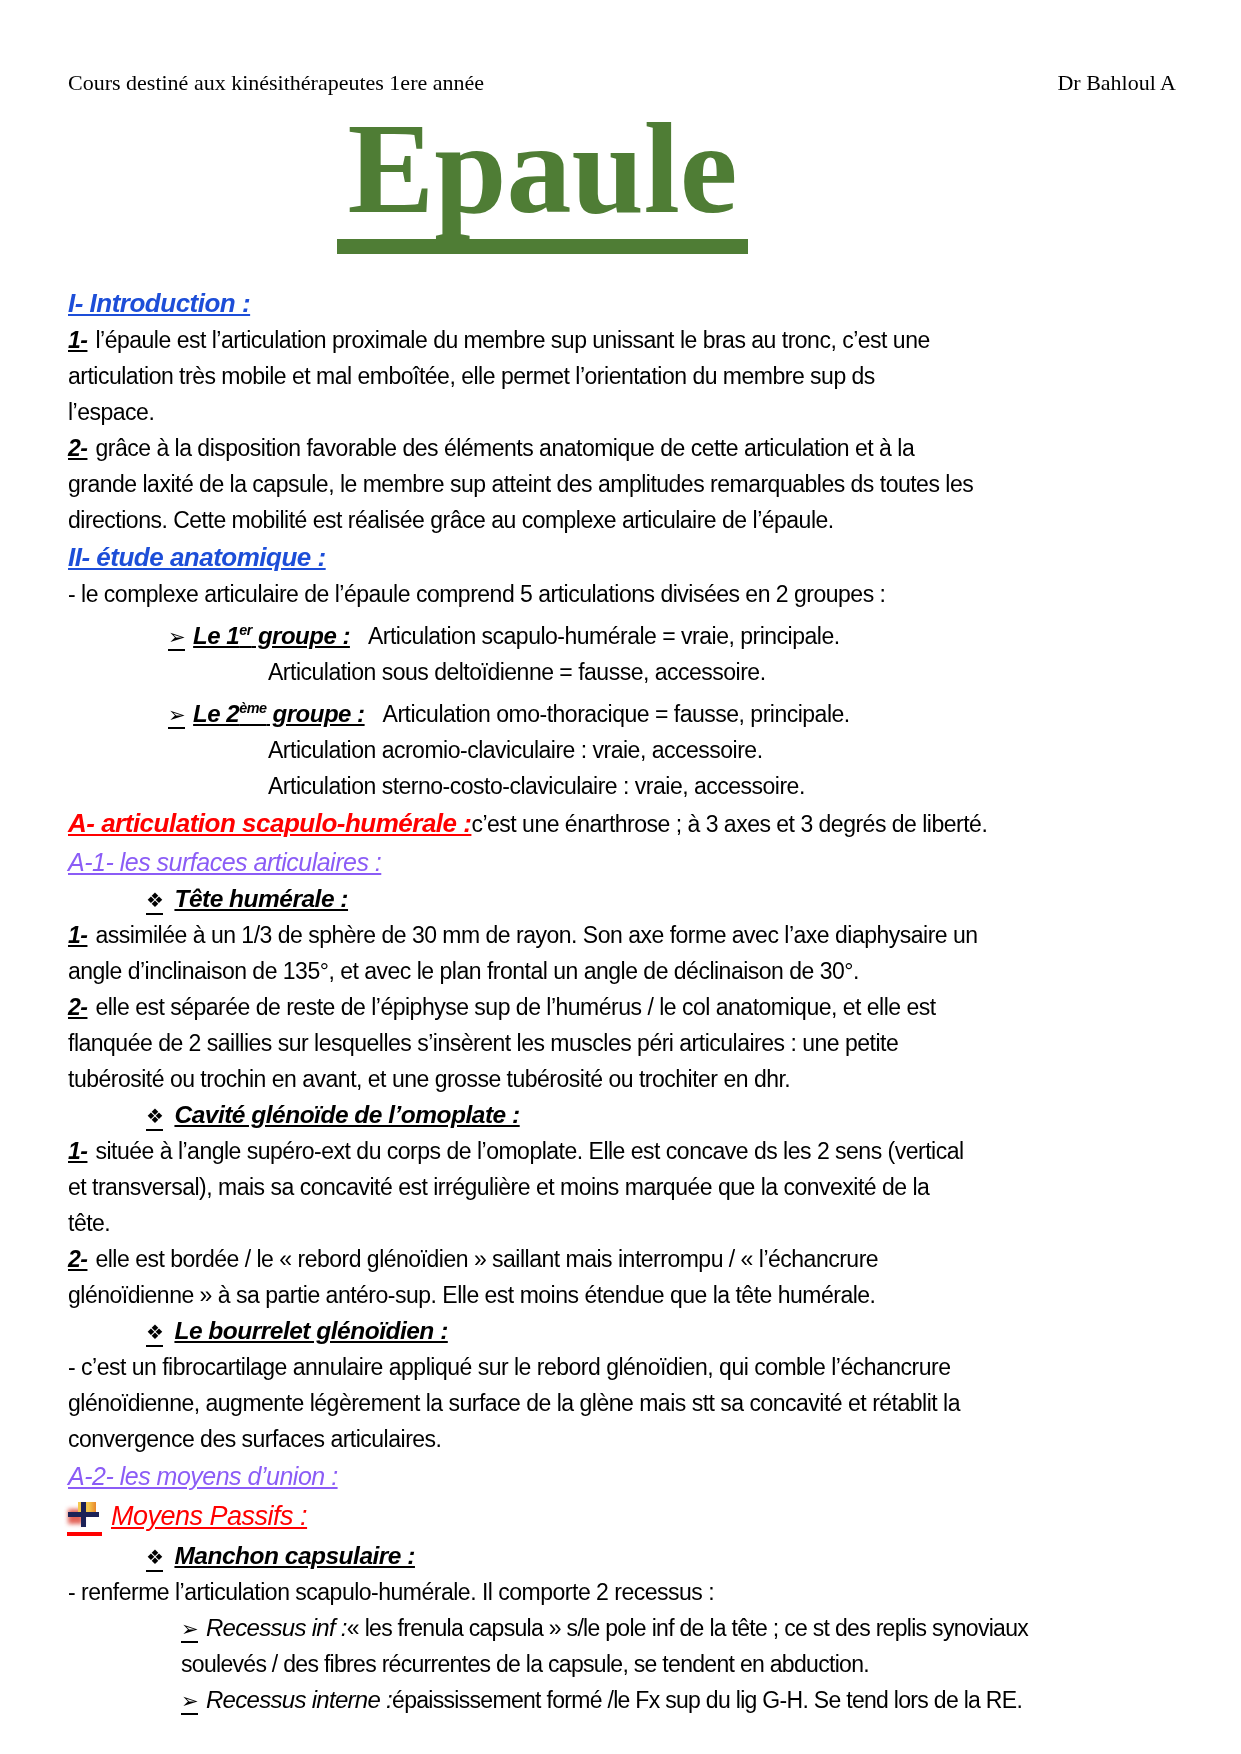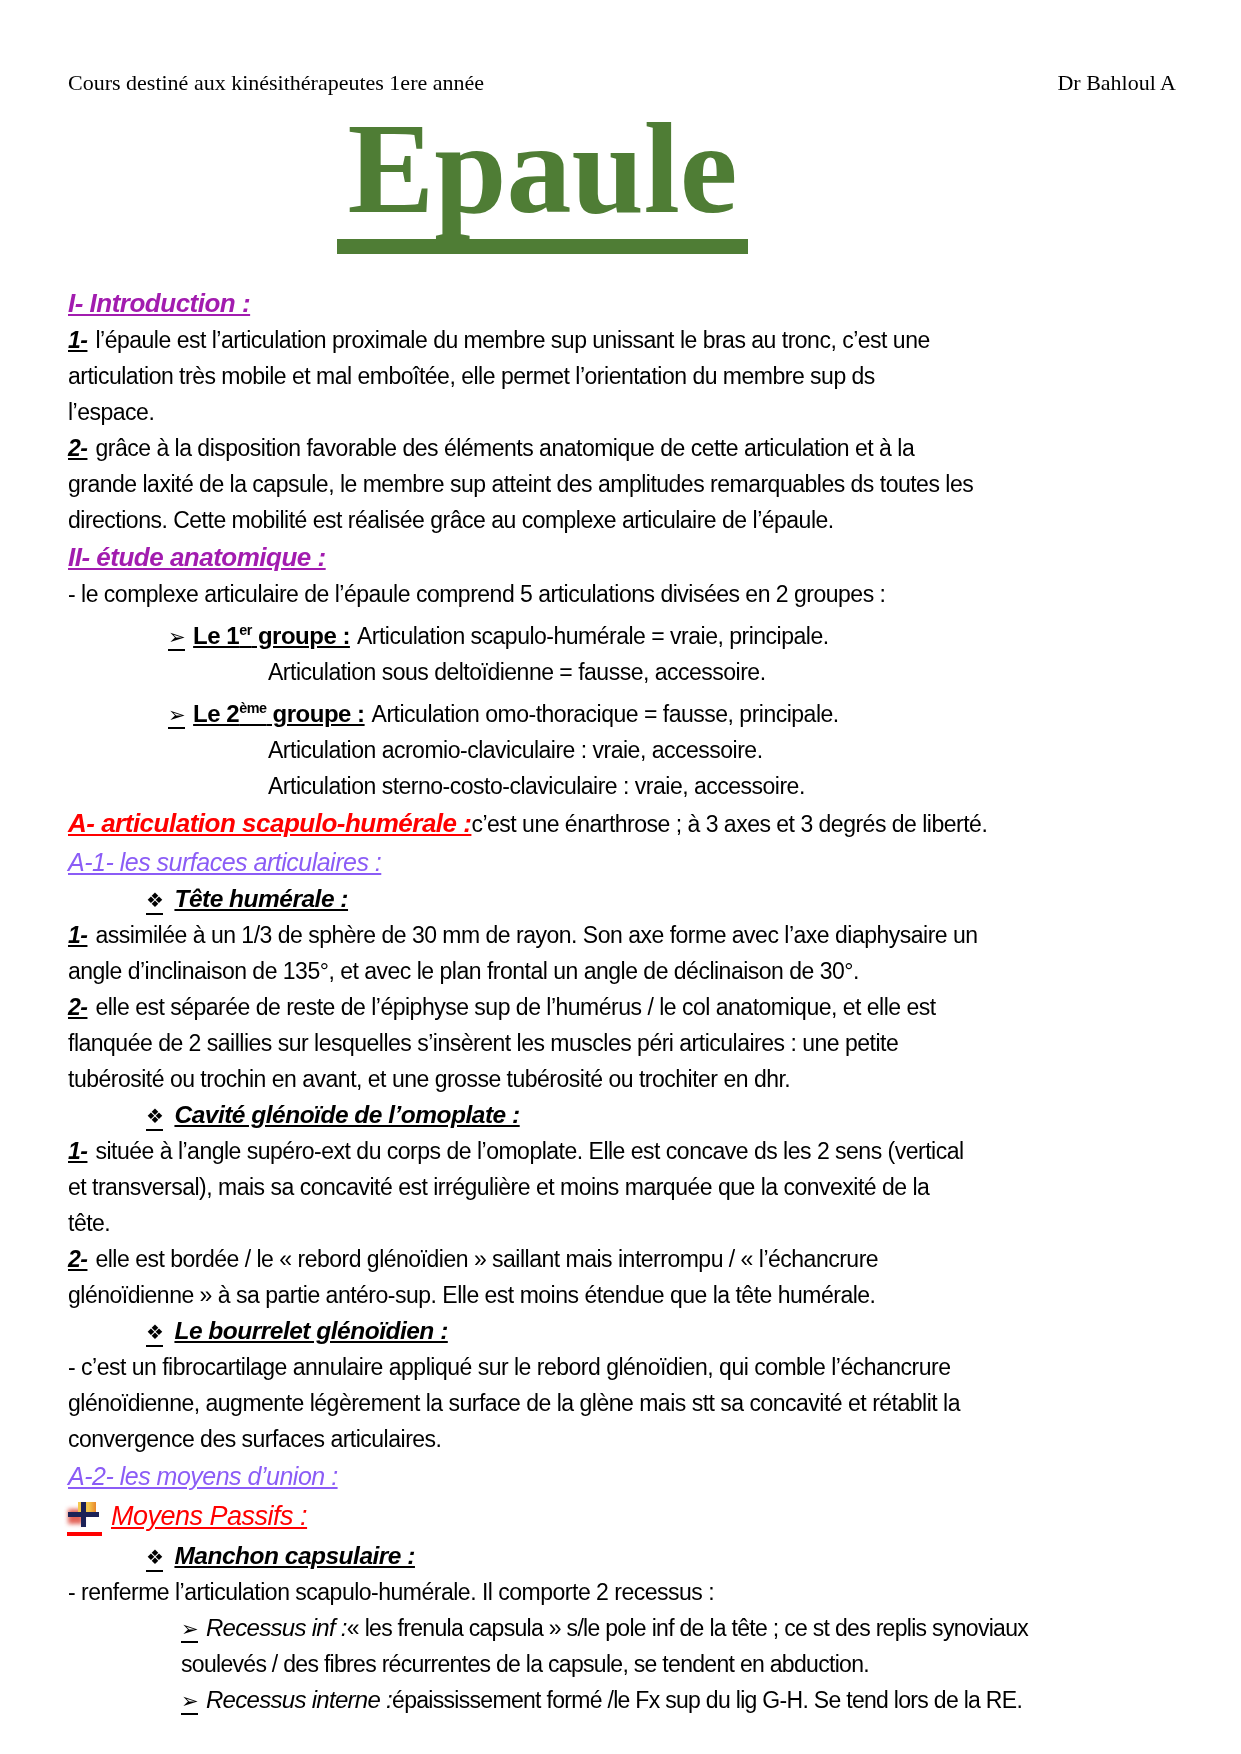--- a/index.html
+++ b/index.html
@@ -29,36 +29,36 @@
   .content {
     position:absolute; top:284px; left:68px; width:1116px;
     font-size:23px; line-height:36px; letter-spacing:-0.5px;
   }
   .content p, .content div { margin:0; }
 
   .u { text-decoration:underline; }
   .ptext, .rtext, .gtext { white-space:pre-line; }
   .lead { font-weight:bold; font-style:italic; text-decoration:underline; margin-right:8px; }
 
-  .h-red-b { color:#a21caf; font-weight:bold; font-style:italic; font-size:26px; line-height:38px; }
+  .h-red-b { color:#1d4ed8; font-weight:bold; font-style:italic; font-size:26px; line-height:38px; }
   .h-red-i { color:#8b5cf6; font-style:italic; font-size:25px; line-height:38px; }
 
   .inline-h { line-height:38px; }
   .red-label { color:#ff0000; font-weight:bold; font-style:italic; font-size:26px; text-decoration:underline; }
   .after-text { font-size:23px; }
 
   .diamond-item { padding-left:78px; line-height:36px; }
   .diamond-icon { display:inline-block; font-size:20px; line-height:1; border-bottom:2px solid #000; padding-bottom:3px; margin-right:11px; }
   .dlabel { font-weight:bold; font-style:italic; font-size:24.5px; text-decoration:underline; }
 
   .arrow-item { padding-left:100px; }
   .arrow-icon { display:inline-block; font-size:21px; line-height:1; border-bottom:2px solid #000; padding-bottom:2px; margin-right:8px; }
-  .glabel { font-weight:bold; font-size:24px; text-decoration:underline; }
+  .glabel { font-weight:bold; font-style:italic; font-size:24px; text-decoration:underline; }
   .glabel sup { font-size:0.6em; }
-  .gtext { margin-left:7px; }
+  .gtext { margin-left:18px; }
 
   .indent { padding-left:200px; }
 
   .recessus { padding-left:113px; letter-spacing:-0.7px; }
   .rlabel { font-style:italic; font-size:24px; }
   .rtext { margin-left:0; }
 
   .moyens { line-height:42px; }
   .moyens-label { color:#ff0000; font-style:italic; font-size:27px; text-decoration:underline; margin-left:12px; }
 

